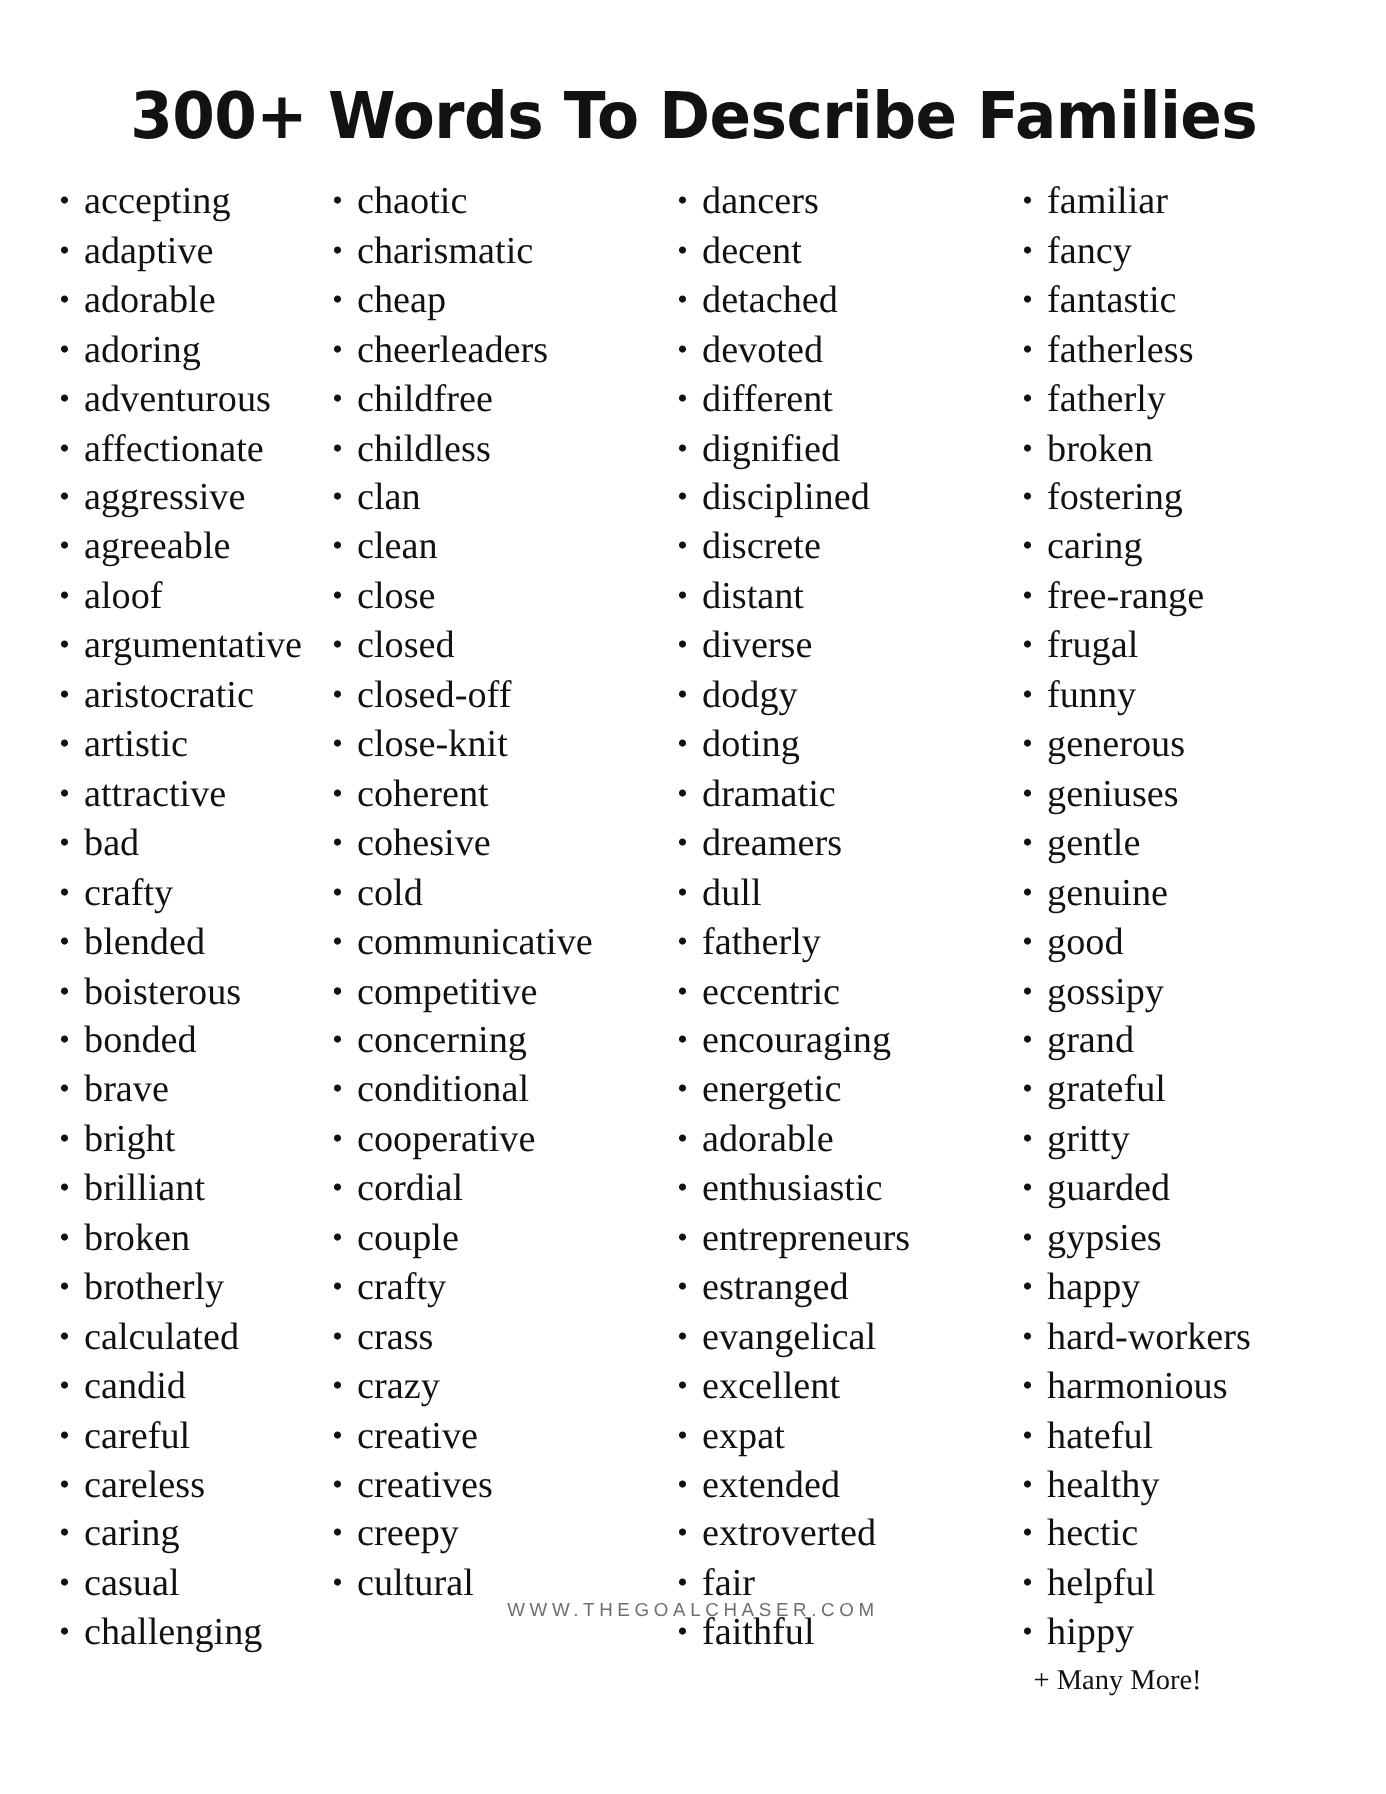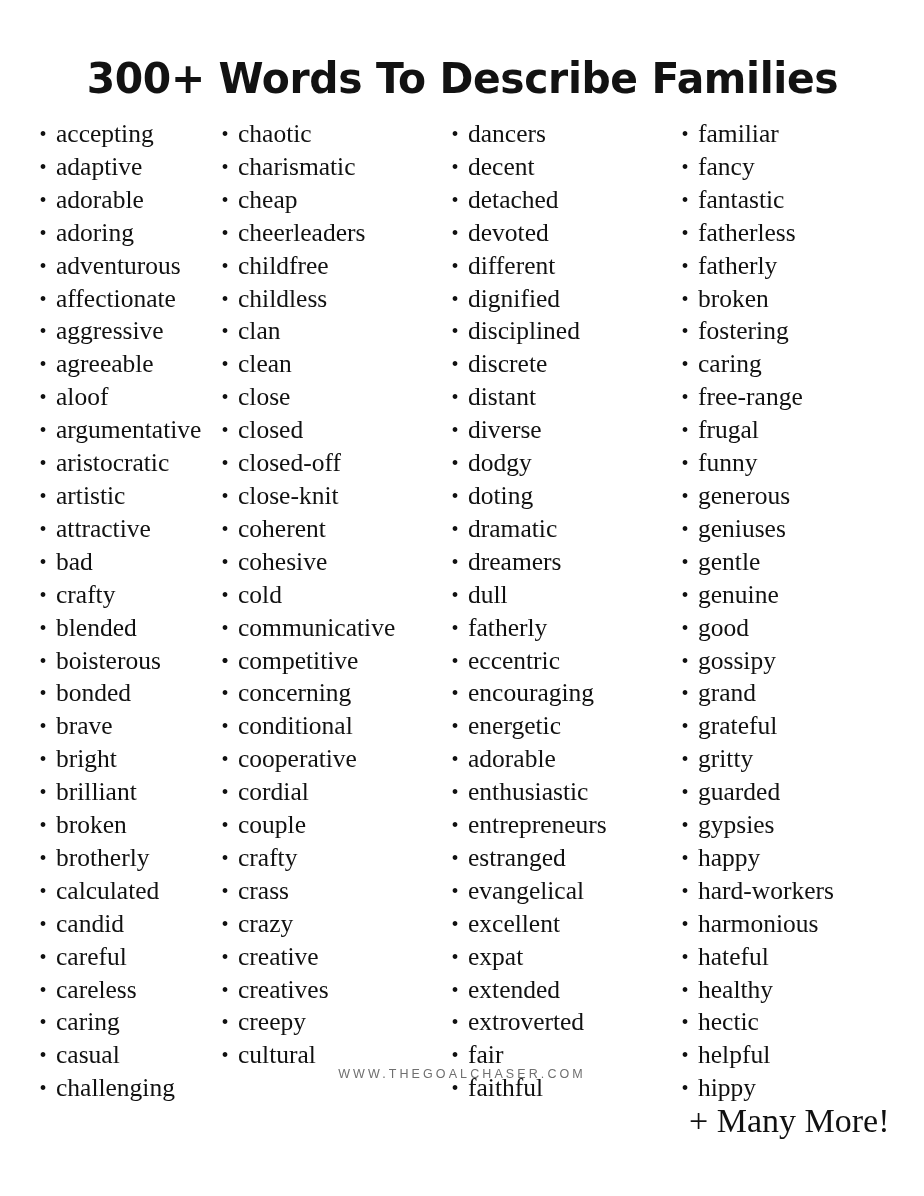--- a/index.html
+++ b/index.html
@@ -81,21 +81,21 @@
     top: 0;
     width: 14px;
     text-align: center;
     font-size: 20px;
     line-height: 32.9px;
     color: #111111;
   }
 
   .many-more {
     font-family: "Liberation Serif", serif;
-    font-size: 34px;
+    font-size: 19px;
     line-height: 32.9px;
     color: #111111;
     white-space: nowrap;
     padding-left: 17px;
   }
 
   
   .footer {
     position: absolute;
     bottom: 26px;

